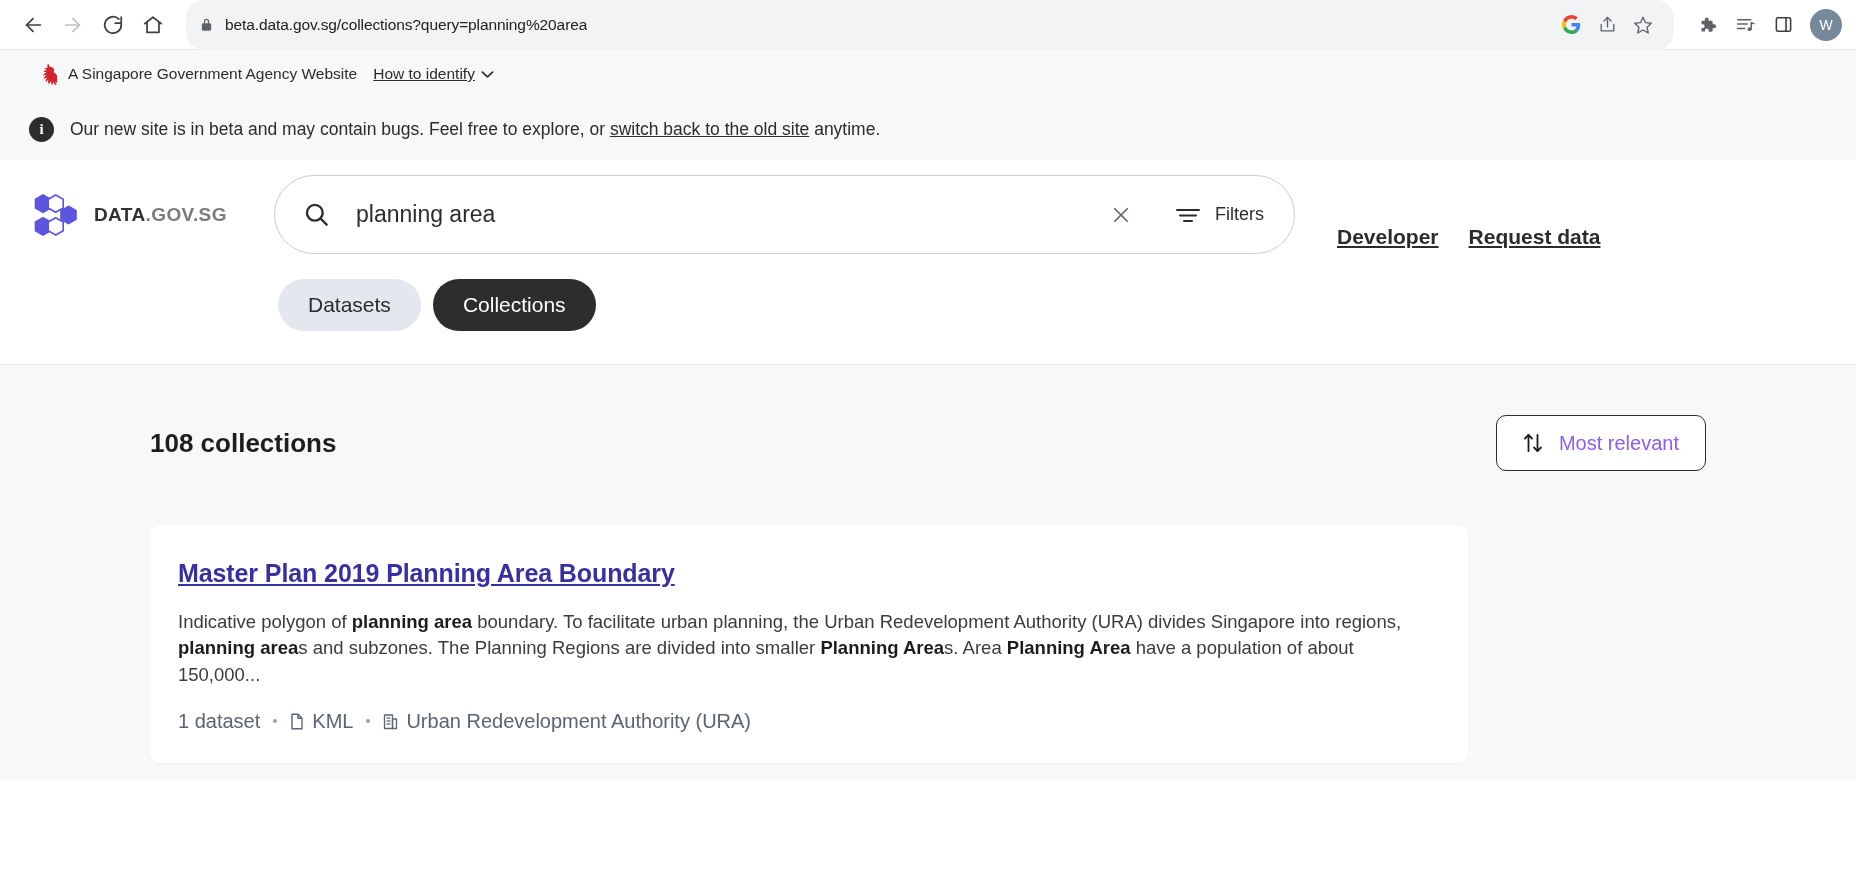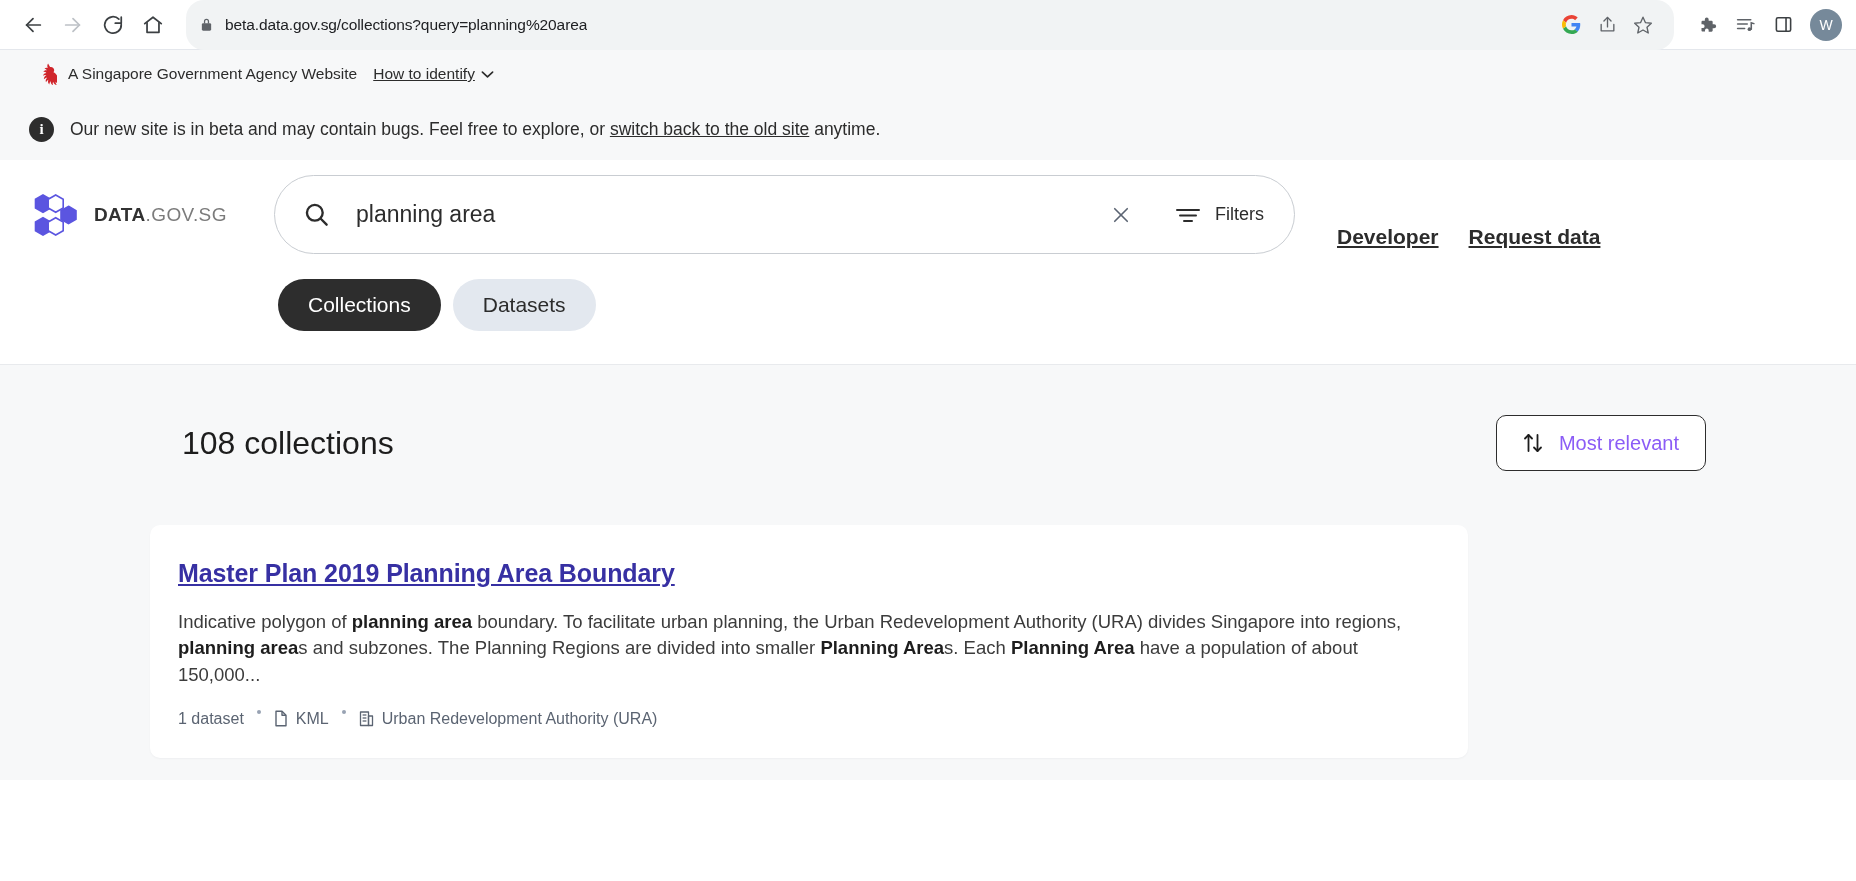--- a/index.html
+++ b/index.html
@@ -128,21 +128,21 @@
     padding-left: 32px;
     gap: 0;
   }
   .logo {
     display: flex; align-items: center; gap: 14px;
     width: 242px; flex: 0 0 auto;
   }
   .logo-mark { width: 48px; height: 44px; flex: 0 0 auto; }
   .logo-text { font-size: 19px; letter-spacing: 0.4px; white-space: nowrap; }
   .logo-text b { color: #323232; font-weight: 700; }
-  .logo-text span { color: #7b7b7b; font-weight: 400; text-align: right; }
+  .logo-text span { color: #7b7b7b; font-weight: 700; text-align: right; }
 
   .searchbox {
     width: 1021px;
     height: 79px;
     border: 1px solid #c9cdd2;
     border-radius: 40px;
     display: flex;
     align-items: center;
     padding: 0 26px 0 28px;
     background: #fff;
@@ -189,21 +189,21 @@
   .results {
     background: #f7f8f9;
     height: 415px;
     padding: 0 150px;
     position: relative;
   }
   .results-head {
     display: flex; align-items: center; justify-content: space-between;
     padding-top: 50px;
   }
-  .count { font-size: 32px; font-weight: 400; color: #1d1d1d; margin-left: 32px; }
+  .count { font-size: 26px; font-weight: 700; color: #1d1d1d; }
   .sort-btn {
     border: 1px solid #2d2d2d;
     border-radius: 10px;
     height: 56px;
     padding: 0 26px;
     display: flex; align-items: center; gap: 16px;
     background: #ffffff;
   }
   .sort-label { font-size: 20px; color: #8b5cf6; }
 
@@ -223,22 +223,22 @@
   }
   .card-desc {
     margin-top: 21px;
     font-size: 18.5px;
     line-height: 1.42;
     color: #3c3c3c;
   }
   .card-desc b { font-weight: 700; color: #1d1d1d; }
   .card-meta {
     margin-top: 22px;
-    display: flex; align-items: flex-start; gap: 13px;
-    font-size: 16px;
+    display: flex; align-items: center; gap: 13px;
+    font-size: 20px;
     color: #5b6472;
   }
   .meta-item { display: flex; align-items: center; gap: 8px; }
   .dot { width: 4px; height: 4px; border-radius: 50%; background: #98a2b3; }
 </style>
 </head>
 <body>
 
 <div class="browser-bar">
 
@@ -396,22 +396,22 @@
       </span>
     </div>
 
     <div class="header-links">
       <a class="header-link" href="#">Developer</a>
       <a class="header-link" href="#">Request data</a>
     </div>
   </div>
 
   <div class="tabs">
+    <div class="tab inactive">Datasets</div>
     <div class="tab active">Collections</div>
-    <div class="tab inactive">Datasets</div>
   </div>
 </div>
 
 <div class="results">
 
   <div class="results-head">
     <div class="count">108 collections</div>
     <div class="sort-btn">
       <span style="display:flex;">
         <svg width="20" height="22" viewBox="0 0 20 22" fill="none" stroke="#1d1d1d" stroke-width="1.8" stroke-linecap="round" stroke-linejoin="round">
@@ -421,21 +421,21 @@
             <polyline points="11 15.5 14.5 19 18 15.5"></polyline>
         </svg>
       </span>
       <span class="sort-label">Most relevant</span>
     </div>
   </div>
 
   <div class="card">
     <a class="card-title" href="#">Master Plan 2019 Planning Area Boundary</a>
     <div class="card-desc"><span>Indicative polygon of </span><b>planning area</b><span> boundary. To facilitate urban planning, the Urban Redevelopment Authority (URA) divides Singapore into regions,</span>
-      <b>planning area</b><span>s and subzones. The Planning Regions are divided into smaller </span><b>Planning Area</b><span>s. Each </span><b>Planning Area</b><span> have a population of about 150,000...</span></div>
+      <b>planning area</b><span>s and subzones. The Planning Regions are divided into smaller </span><b>Planning Area</b><span>s. Area </span><b>Planning Area</b><span> have a population of about 150,000...</span></div>
 
     <div class="card-meta">
       <span class="meta-item">1 dataset</span>
       <span class="dot"></span>
       <span class="meta-item">
         <span style="display:flex;">
           <svg width="14" height="17" viewBox="0 0 14 17" fill="none" stroke="#5b6472" stroke-width="1.4" stroke-linejoin="round">
             <path d="M2 1.2h6l4 4v10.6H2z"></path>
               <polyline points="8 1.2 8 5.2 12 5.2"></polyline>
           </svg>

